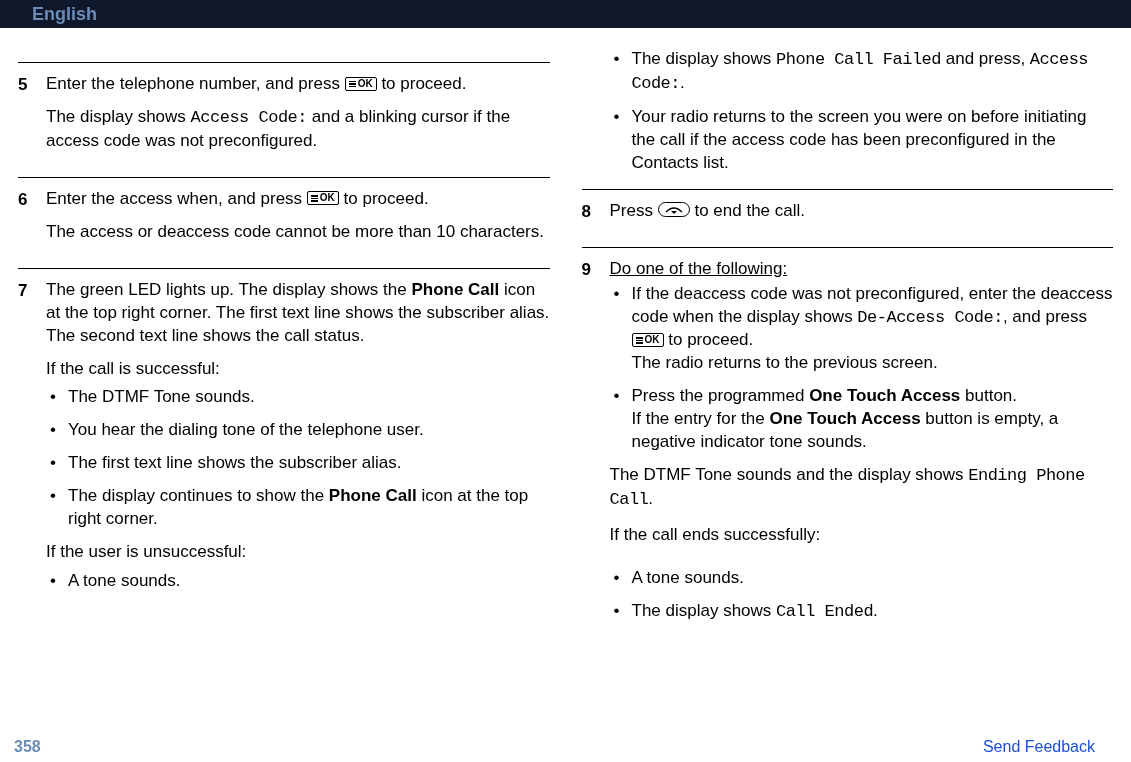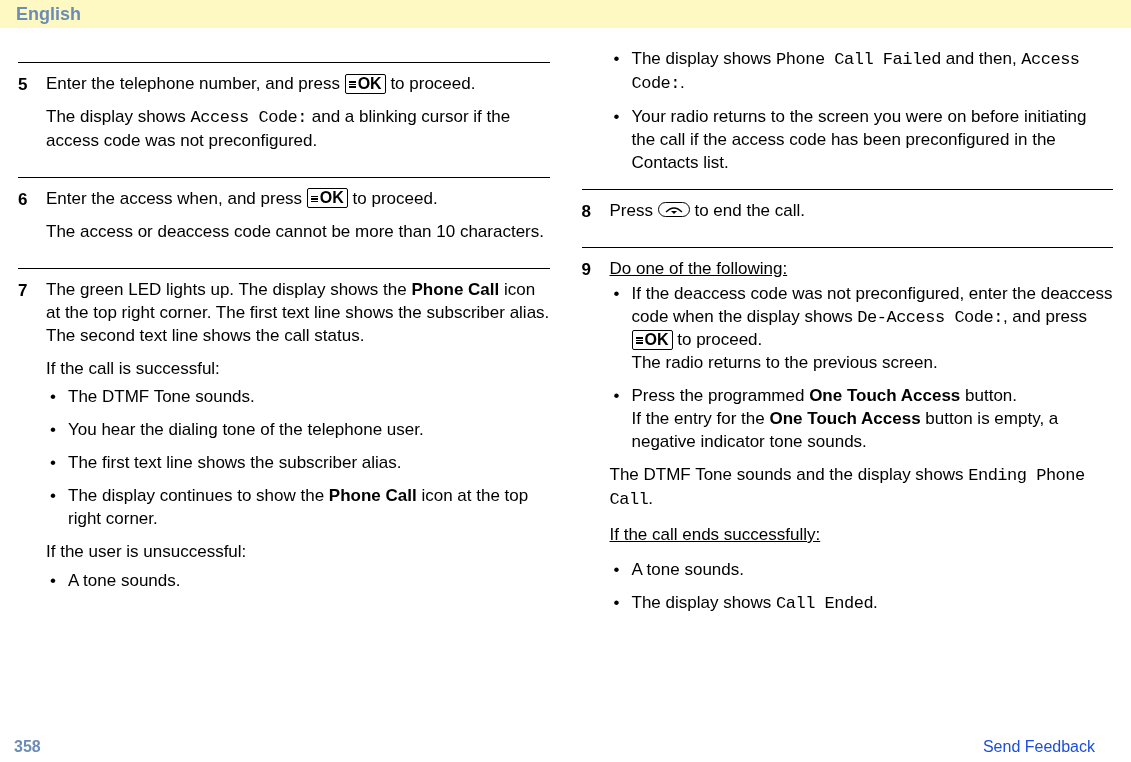--- a/index.html
+++ b/index.html
@@ -1,30 +1,30 @@
 <!DOCTYPE html>
 <html><head>
 <meta charset="utf-8">
 <style>
   html,body{margin:0;padding:0;background:#fff;font-family:Arial,Helvetica,sans-serif;color:#000;}
   .page{width:1131px;height:762px;position:relative;box-sizing:border-box;}
-  .header{background:#fef9c3;padding:4px 14px 3px 16px;color:#6b8cb5;font-weight:bold;font-size:18px;}
+  .header{background:#0f172a;padding:4px 14px 3px 32px;color:#6b8cb5;font-weight:bold;font-size:18px;}
   .content{display:flex;padding:20px 18px 0 18px;gap:32px;}
   .col{flex:1;min-width:0;}
   hr.sep{border:none;border-top:1px solid #000;margin:14px 0 10px 0;}
   .step{display:flex;align-items:flex-start;gap:10px;}
   .num{font-weight:bold;font-size:17px;width:18px;flex:none;padding-top:2px;}
   .body{font-size:17px;line-height:1.35;}
   .body p{margin:0 0 10px 0;}
   ul.bul{list-style:none;padding:0;margin:0 0 6px 0;}
   ul.bul>li{position:relative;padding-left:22px;margin:0 0 10px 0;}
   ul.bul>li::before{content:"•";position:absolute;left:4px;top:0;}
   .mono{font-family:"Courier New",monospace;letter-spacing:-0.5px;}
   b{font-weight:bold;}
-  .ok-icon{display:inline-block;vertical-align:middle;border:1.5px solid #000;border-radius:2px;padding:1px 3px;font-size:16px;line-height:1;font-weight:bold;position:relative;top:-1px;text-align:center;}
+  .ok-icon{display:inline-block;vertical-align:middle;border:1.5px solid #000;border-radius:2px;padding:1px 3px;font-size:10px;line-height:1;font-weight:bold;position:relative;top:-1px;text-align:center;}
   .ok-icon .menu{display:inline-block;vertical-align:middle;margin-right:2px;}
   .ok-icon .menu span{display:block;width:7px;height:1.5px;background:#000;margin:1px 0;}
   .end-icon{display:inline-block;vertical-align:middle;border:1.5px solid #000;border-radius:10px;padding:2px 6px 1px 6px;font-size:10px;line-height:1;position:relative;top:-2px;}
   .end-icon svg{vertical-align:middle;}
   .footer{position:absolute;bottom:6px;left:0;right:0;padding:0 36px 0 14px;display:flex;justify-content:space-between;font-size:16px;}
   .footer .pg{color:#6b8cb5;font-weight:bold;}
   .footer .fb{color:#1d4ed8;}
 </style>
 </head>
 <body>
@@ -87,21 +87,21 @@
           <li>A tone sounds.</li>
         </ul>
       </div>
     </div>
   </div>
 
   <div class="col">
     <div class="body" style="padding-left:28px;">
       <ul class="bul">
         <li>
-          <span>The display shows </span><span class="mono">Phone Call Failed</span><span> and then, </span><span class="mono">Access Code:</span><span>.</span>
+          <span>The display shows </span><span class="mono">Phone Call Failed</span><span> and press, </span><span class="mono">Access Code:</span><span>.</span>
         </li>
         <li>Your radio returns to the screen you were on before initiating the call if the access code has been preconfigured in the Contacts list.</li>
       </ul>
     </div>
 
     <hr class="sep">
     <div class="step">
       <div class="num">8</div>
       <div class="body">
         <p>
@@ -130,21 +130,21 @@
             <span>The radio returns to the previous screen.</span>
           </li>
           <li>
             <span>Press the programmed </span><b>One Touch Access</b><span> button.</span><br>
             <span>If the entry for the </span><b>One Touch Access</b><span> button is empty, a negative indicator tone sounds.</span>
           </li>
         </ul>
         <p style="margin-bottom:12px;">
           <span>The DTMF Tone sounds and the display shows </span><span class="mono">Ending Phone Call</span><span>.</span>
         </p>
-        <p style="margin-bottom:12px;text-decoration:underline;">If the call ends successfully:</p>
+        <p style="margin-bottom:20px;">If the call ends successfully:</p>
         <ul class="bul">
           <li>A tone sounds.</li>
           <li>
             <span>The display shows </span><span class="mono">Call Ended</span><span>.</span>
           </li>
         </ul>
       </div>
     </div>
   </div>
 </div>

